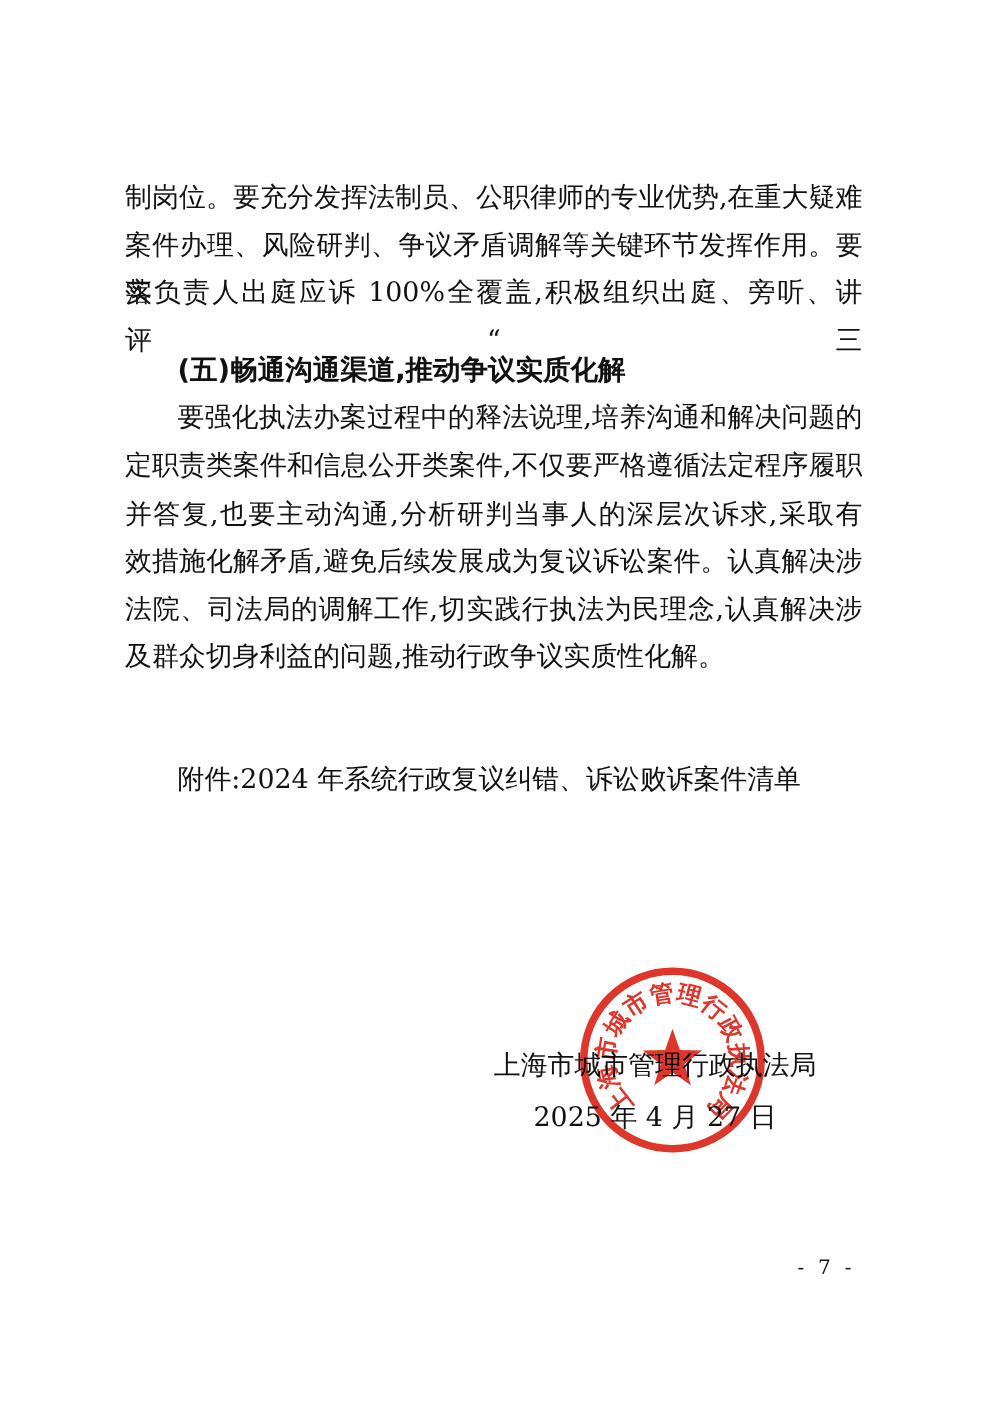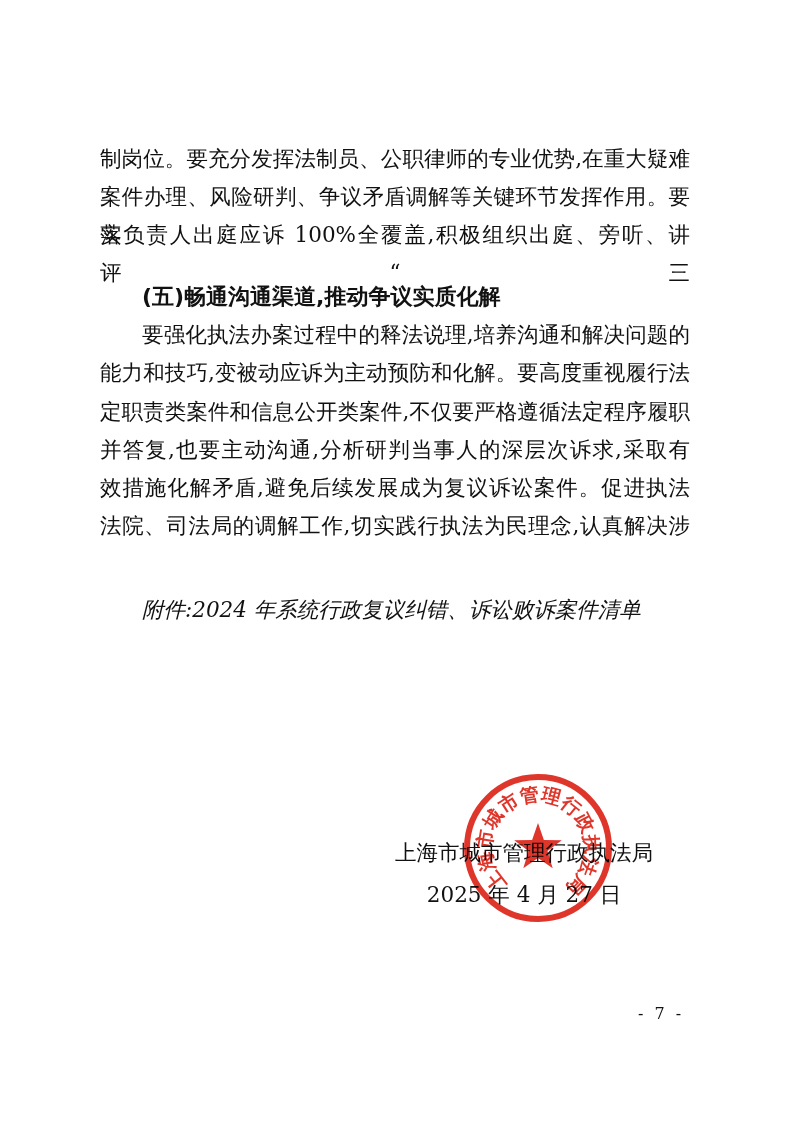--- a/index.html
+++ b/index.html
@@ -37,23 +37,22 @@
     line-height: 38.1px;
     margin-top: 24px;
     text-indent: 42px;
     font-weight: bold;
     font-size: 22px;
     font-family: "DejaVu Sans", "Liberation Sans", sans-serif;
   }
   .attachment {
     height: 38.1px;
     line-height: 38.1px;
-    margin-top: 46px;
+    margin-top: 60px;
     text-indent: 42px;
-    font-style: italic;
   }
   .signature-block {
     position: absolute;
     left: 359px;
     top: 840px;
     width: 330px;
     display: flex;
     flex-direction: column;
     align-items: center;
     font-size: 21.5px;
@@ -94,25 +93,25 @@
 <div class="page">
 
   <div class="text-block">
     <div class="line">制岗位。要充分发挥法制员、公职律师的专业优势,在重大疑难</div>
     <div class="line">案件办理、风险研判、争议矛盾调解等关键环节发挥作用。要落</div>
     <div class="line">实负责人出庭应诉 100%全覆盖,积极组织出庭、旁听、讲评“三</div>
 
     <div class="heading">(五)畅通沟通渠道,推动争议实质化解</div>
 
     <div class="line indent">要强化执法办案过程中的释法说理,培养沟通和解决问题的</div>
-    <div class="line">能力和技巧,变被动应诉为主动预防和化解。要高度重视履行法</div>
     <div class="line">定职责类案件和信息公开类案件,不仅要严格遵循法定程序履职</div>
     <div class="line">并答复,也要主动沟通,分析研判当事人的深层次诉求,采取有</div>
-    <div class="line">效措施化解矛盾,避免后续发展成为复议诉讼案件。促进执法</div>
+    <div class="line">效措施化解矛盾,避免后续发展成为复议诉讼案件。认真解决涉</div>
     <div class="line">法院、司法局的调解工作,切实践行执法为民理念,认真解决涉</div>
+    <div class="line last">及群众切身利益的问题,推动行政争议实质性化解。</div>
 
     <div class="attachment">附件:2024 年系统行政复议纠错、诉讼败诉案件清单</div>
   </div>
 
   <div class="signature-block">
     <div class="sig-org">上海市城市管理行政执法局</div>
     <div class="sig-date">2025 年 4 月 27 日</div>
   </div>
 
   <svg class="seal" viewBox="0 0 160 160" xmlns="http://www.w3.org/2000/svg">

